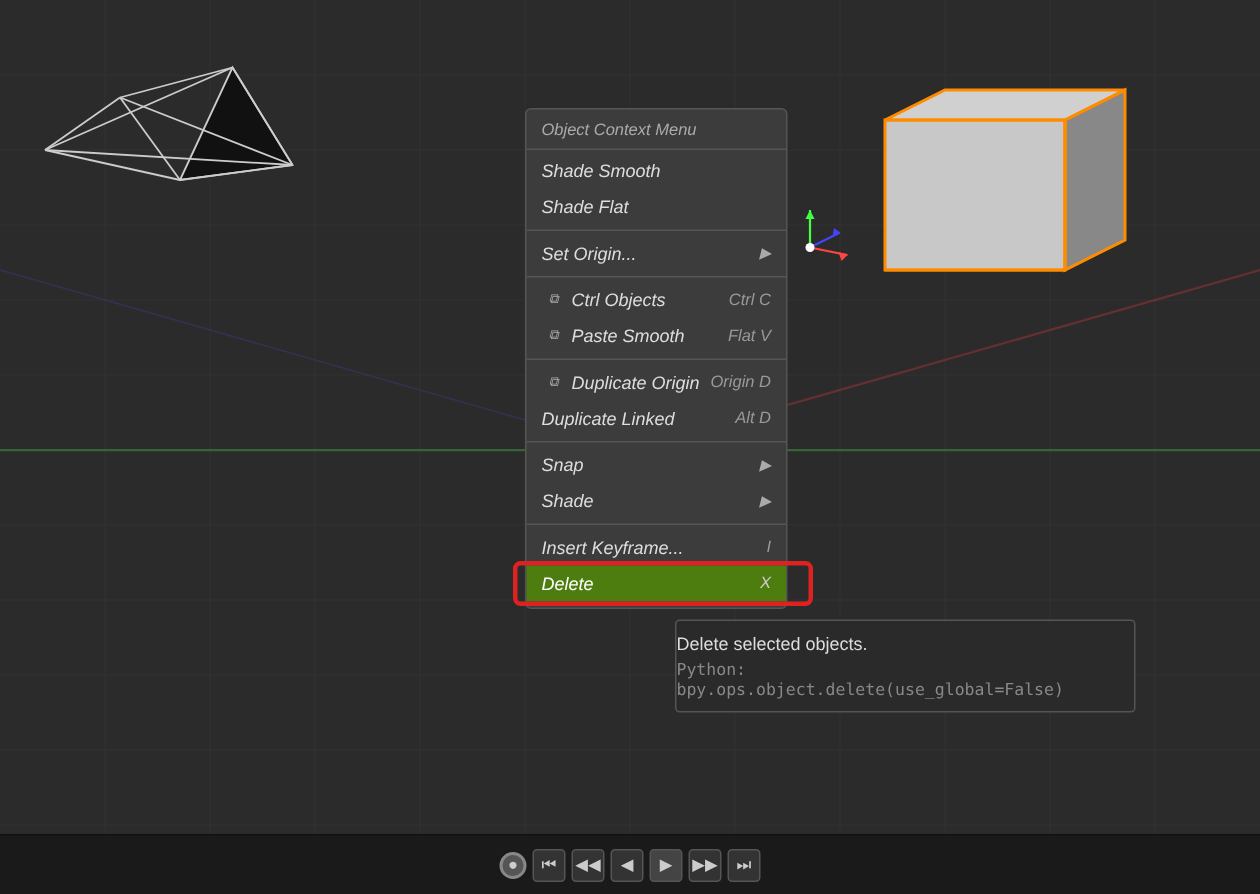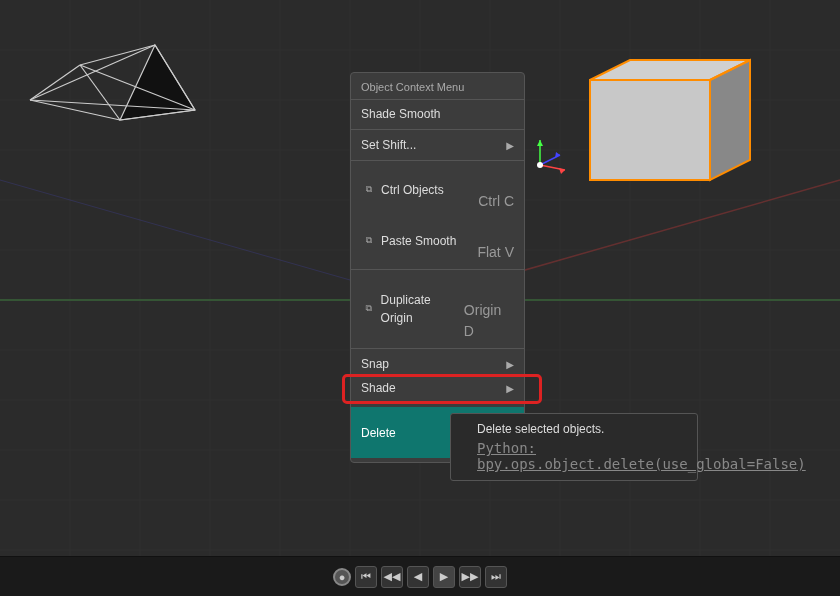--- a/index.html
+++ b/index.html
@@ -37,50 +37,51 @@
     .context-menu {
       position: absolute;
       top: 72px;
       left: 350px;
       width: 175px;
       background: #3c3c3c;
       border: 1px solid #555;
       border-radius: 4px;
       padding: 4px 0;
       z-index: 100;
+      font-style: italic;
     }
 
     .context-menu-title {
       color: #aaa;
       font-size: 11px;
       padding: 4px 10px 6px 10px;
       border-bottom: 1px solid #555;
       margin-bottom: 2px;
     }
 
     .menu-item {
       display: flex;
       align-items: center;
       justify-content: space-between;
       padding: 3px 10px;
       color: #ddd;
       cursor: pointer;
       font-size: 12px;
       line-height: 1.5;
+      text-align: center;
     }
 
     .menu-item.delete-item {
-      background: #0f766e;
+      background: #4d7c0f;
       color: #fff;
     }
 
     .menu-item .shortcut {
       color: #999;
-      font-size: 14px;
-      margin-top: 24px;
+      font-size: 11px;
     }
 
     .menu-item.delete-item .shortcut {
       color: #ccc;
     }
 
     .menu-item .submenu-arrow {
       color: #aaa;
       font-size: 10px;
     }
@@ -105,39 +106,38 @@
     .menu-item-left {
       display: flex;
       align-items: center;
     }
 
     
     .tooltip {
       position: absolute;
       top: 413px;
       left: 450px;
-      width: 248px;
+      width: 307px;
       background: #2a2a2a;
       border: 1px solid #555;
       border-radius: 3px;
-      padding: 8px 26px;
+      padding: 8px 0;
       z-index: 101;
     }
 
     .tooltip-title {
       color: #ddd;
       font-size: 12px;
       margin-bottom: 4px;
     }
 
     .tooltip-python {
       color: #888;
-      font-size: 14px;
+      font-size: 11px;
       font-family: monospace;
-      text-decoration: underline;
     }
 
     
     .delete-outline {
       position: absolute;
       top: 374px;
       left: 342px;
       width: 200px;
       height: 30px;
       border: 3px solid #dd2222;
@@ -277,26 +277,31 @@
   </div>
 
   <div class="context-menu">
     <div class="context-menu-title">Object Context Menu</div>
 
     <div class="menu-item">
       <span class="menu-item-left">
         <span>Shade Smooth</span>
       </span>
     </div>
-
-    <div class="menu-separator"></div>
-
-    <div class="menu-item">
-      <span class="menu-item-left">
-        <span>Set Shift...</span>
+    <div class="menu-item">
+      <span class="menu-item-left">
+        <span>Shade Flat</span>
+      </span>
+    </div>
+
+    <div class="menu-separator"></div>
+
+    <div class="menu-item">
+      <span class="menu-item-left">
+        <span>Set Origin...</span>
       </span>
       <span class="submenu-arrow">▶</span>
     </div>
 
     <div class="menu-separator"></div>
 
     <div class="menu-item">
       <span class="menu-item-left">
         <span class="item-icon">⧉</span>
         <span>Ctrl Objects</span>
@@ -313,38 +318,50 @@
 
     <div class="menu-separator"></div>
 
     <div class="menu-item">
       <span class="menu-item-left">
         <span class="item-icon">⧉</span>
         <span>Duplicate Origin</span>
       </span>
       <span class="shortcut">Origin D</span>
     </div>
+    <div class="menu-item">
+      <span class="menu-item-left">
+        <span>Duplicate Linked</span>
+      </span>
+      <span class="shortcut">Alt D</span>
+    </div>
 
     <div class="menu-separator"></div>
 
     <div class="menu-item">
       <span class="menu-item-left">
         <span>Snap</span>
       </span>
       <span class="submenu-arrow">▶</span>
     </div>
     <div class="menu-item">
       <span class="menu-item-left">
         <span>Shade</span>
       </span>
       <span class="submenu-arrow">▶</span>
     </div>
 
     <div class="menu-separator"></div>
 
+    <div class="menu-item">
+      <span class="menu-item-left">
+        <span>Insert Keyframe...</span>
+      </span>
+      <span class="shortcut">I</span>
+    </div>
     <div class="menu-item delete-item">
       <span class="menu-item-left">
         <span>Delete</span>
       </span>
       <span class="shortcut">X</span>
     </div>
   </div>
 
   <div class="delete-outline"></div>
 

